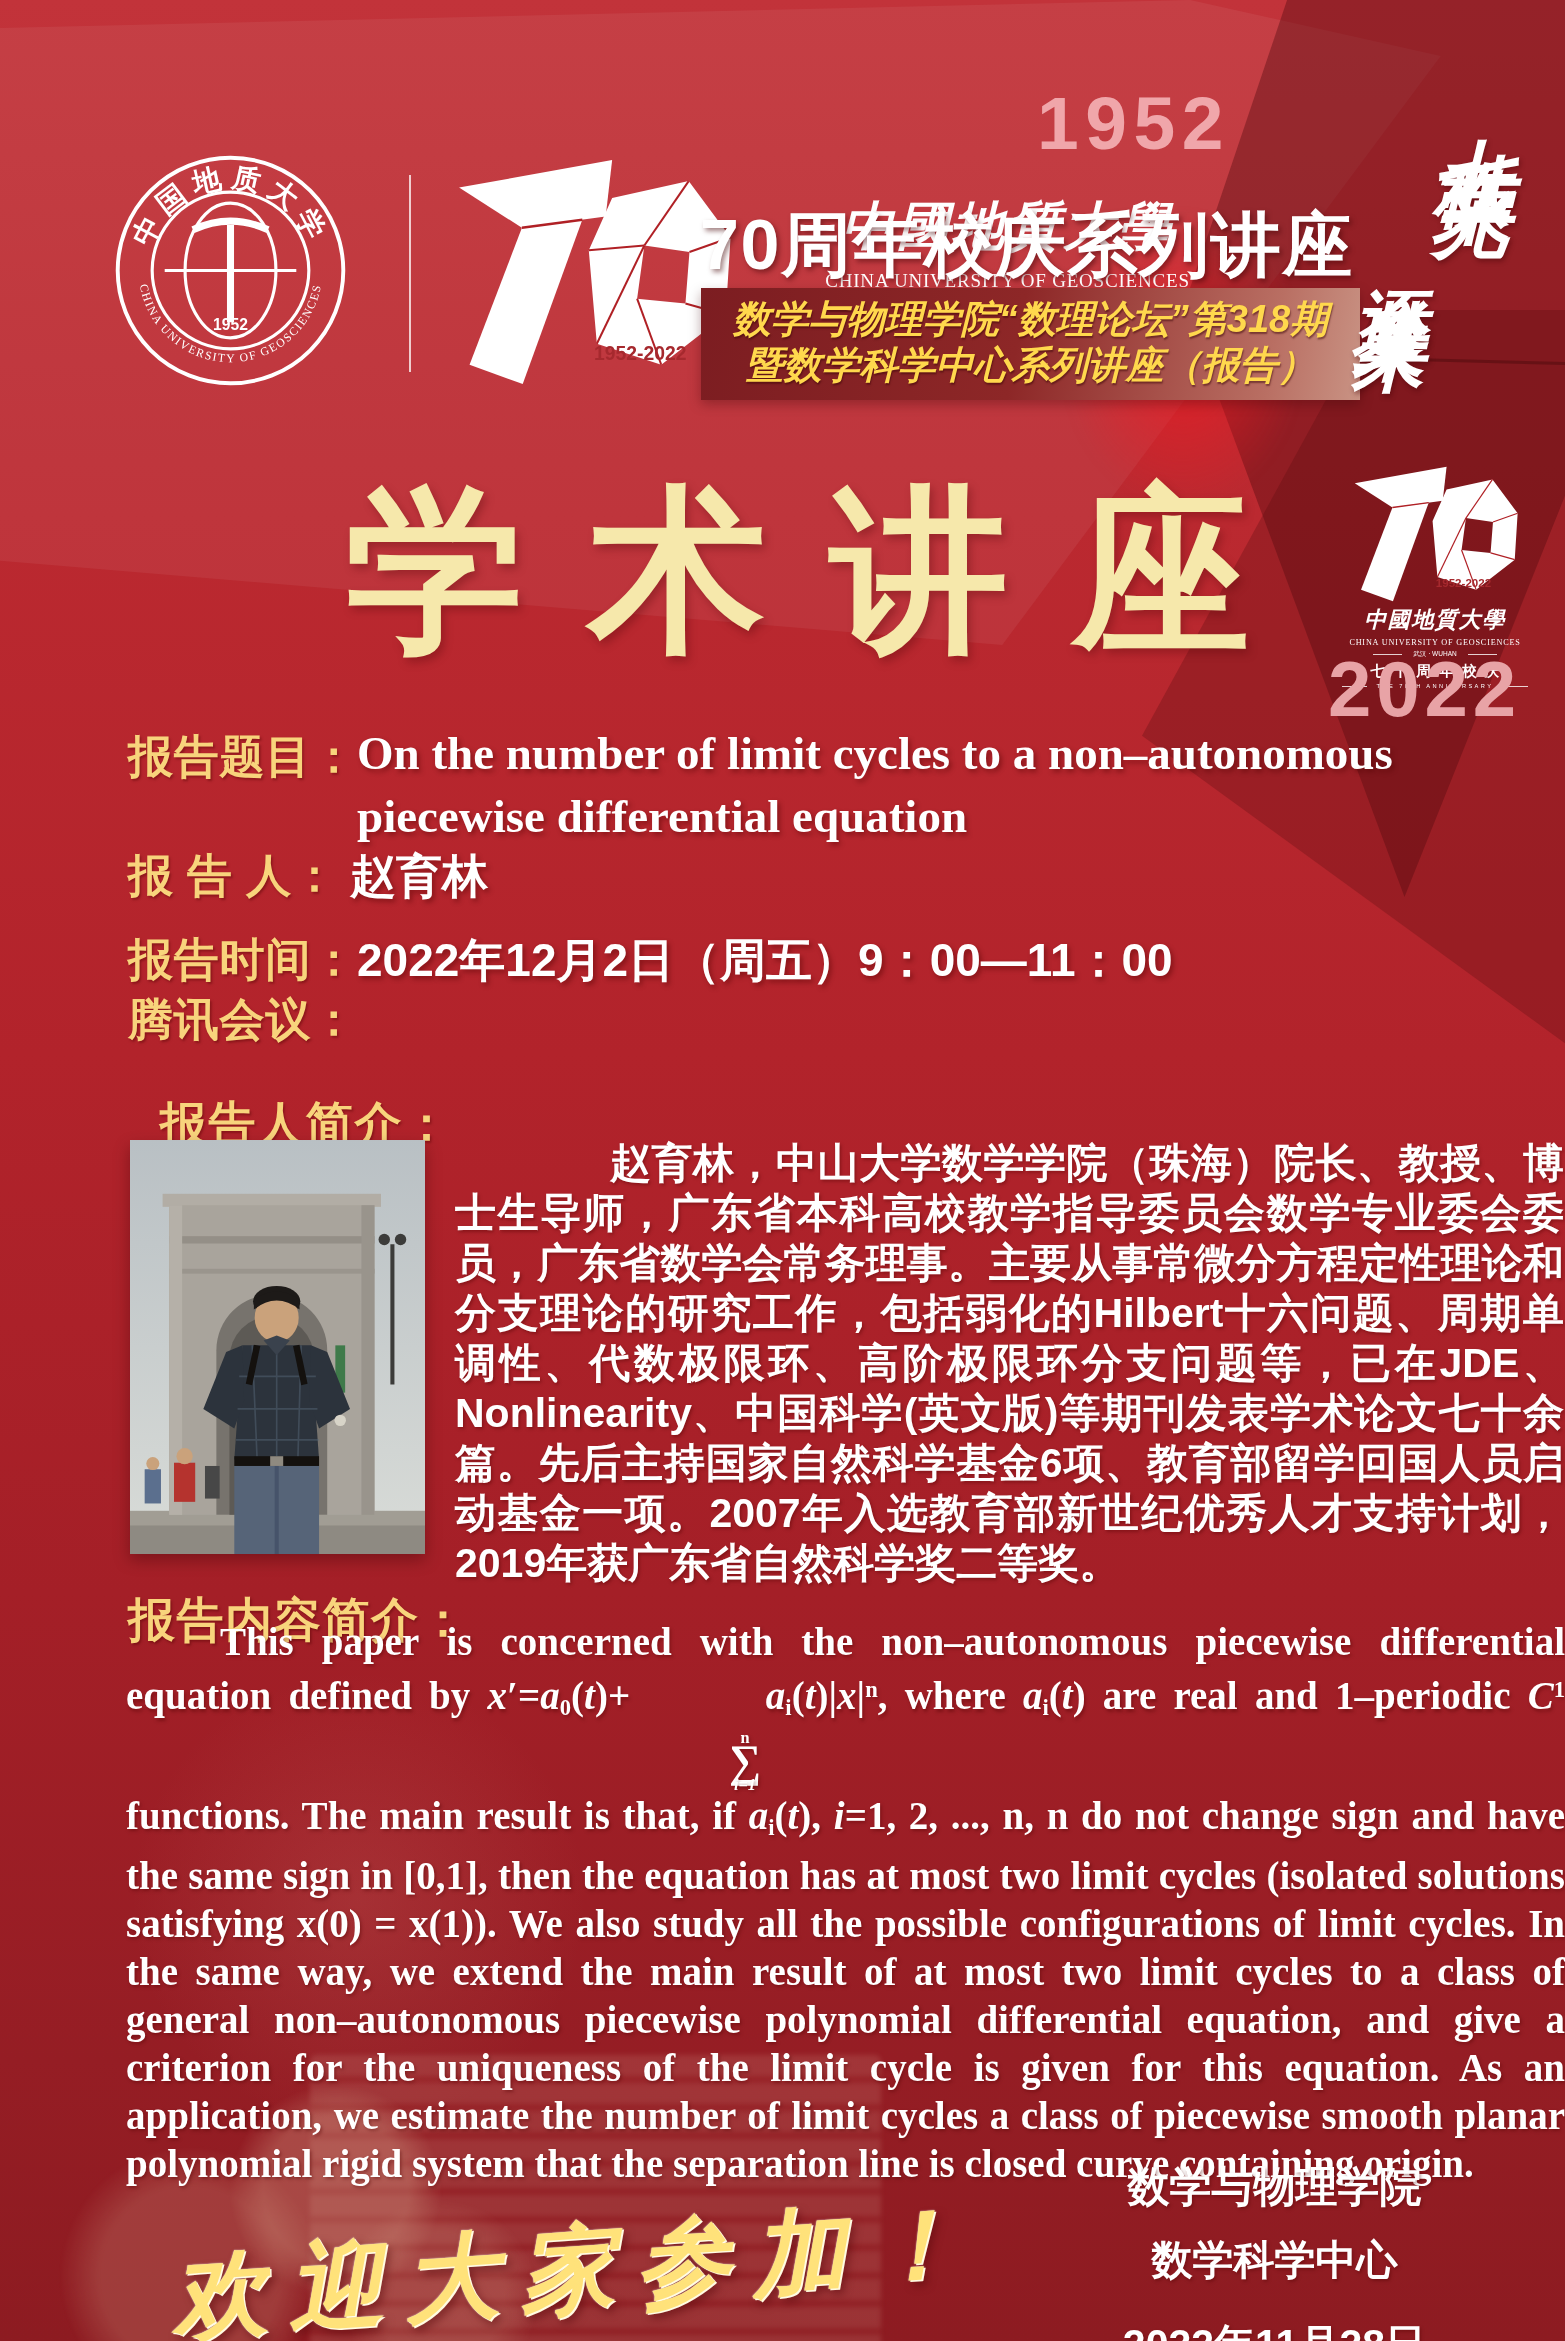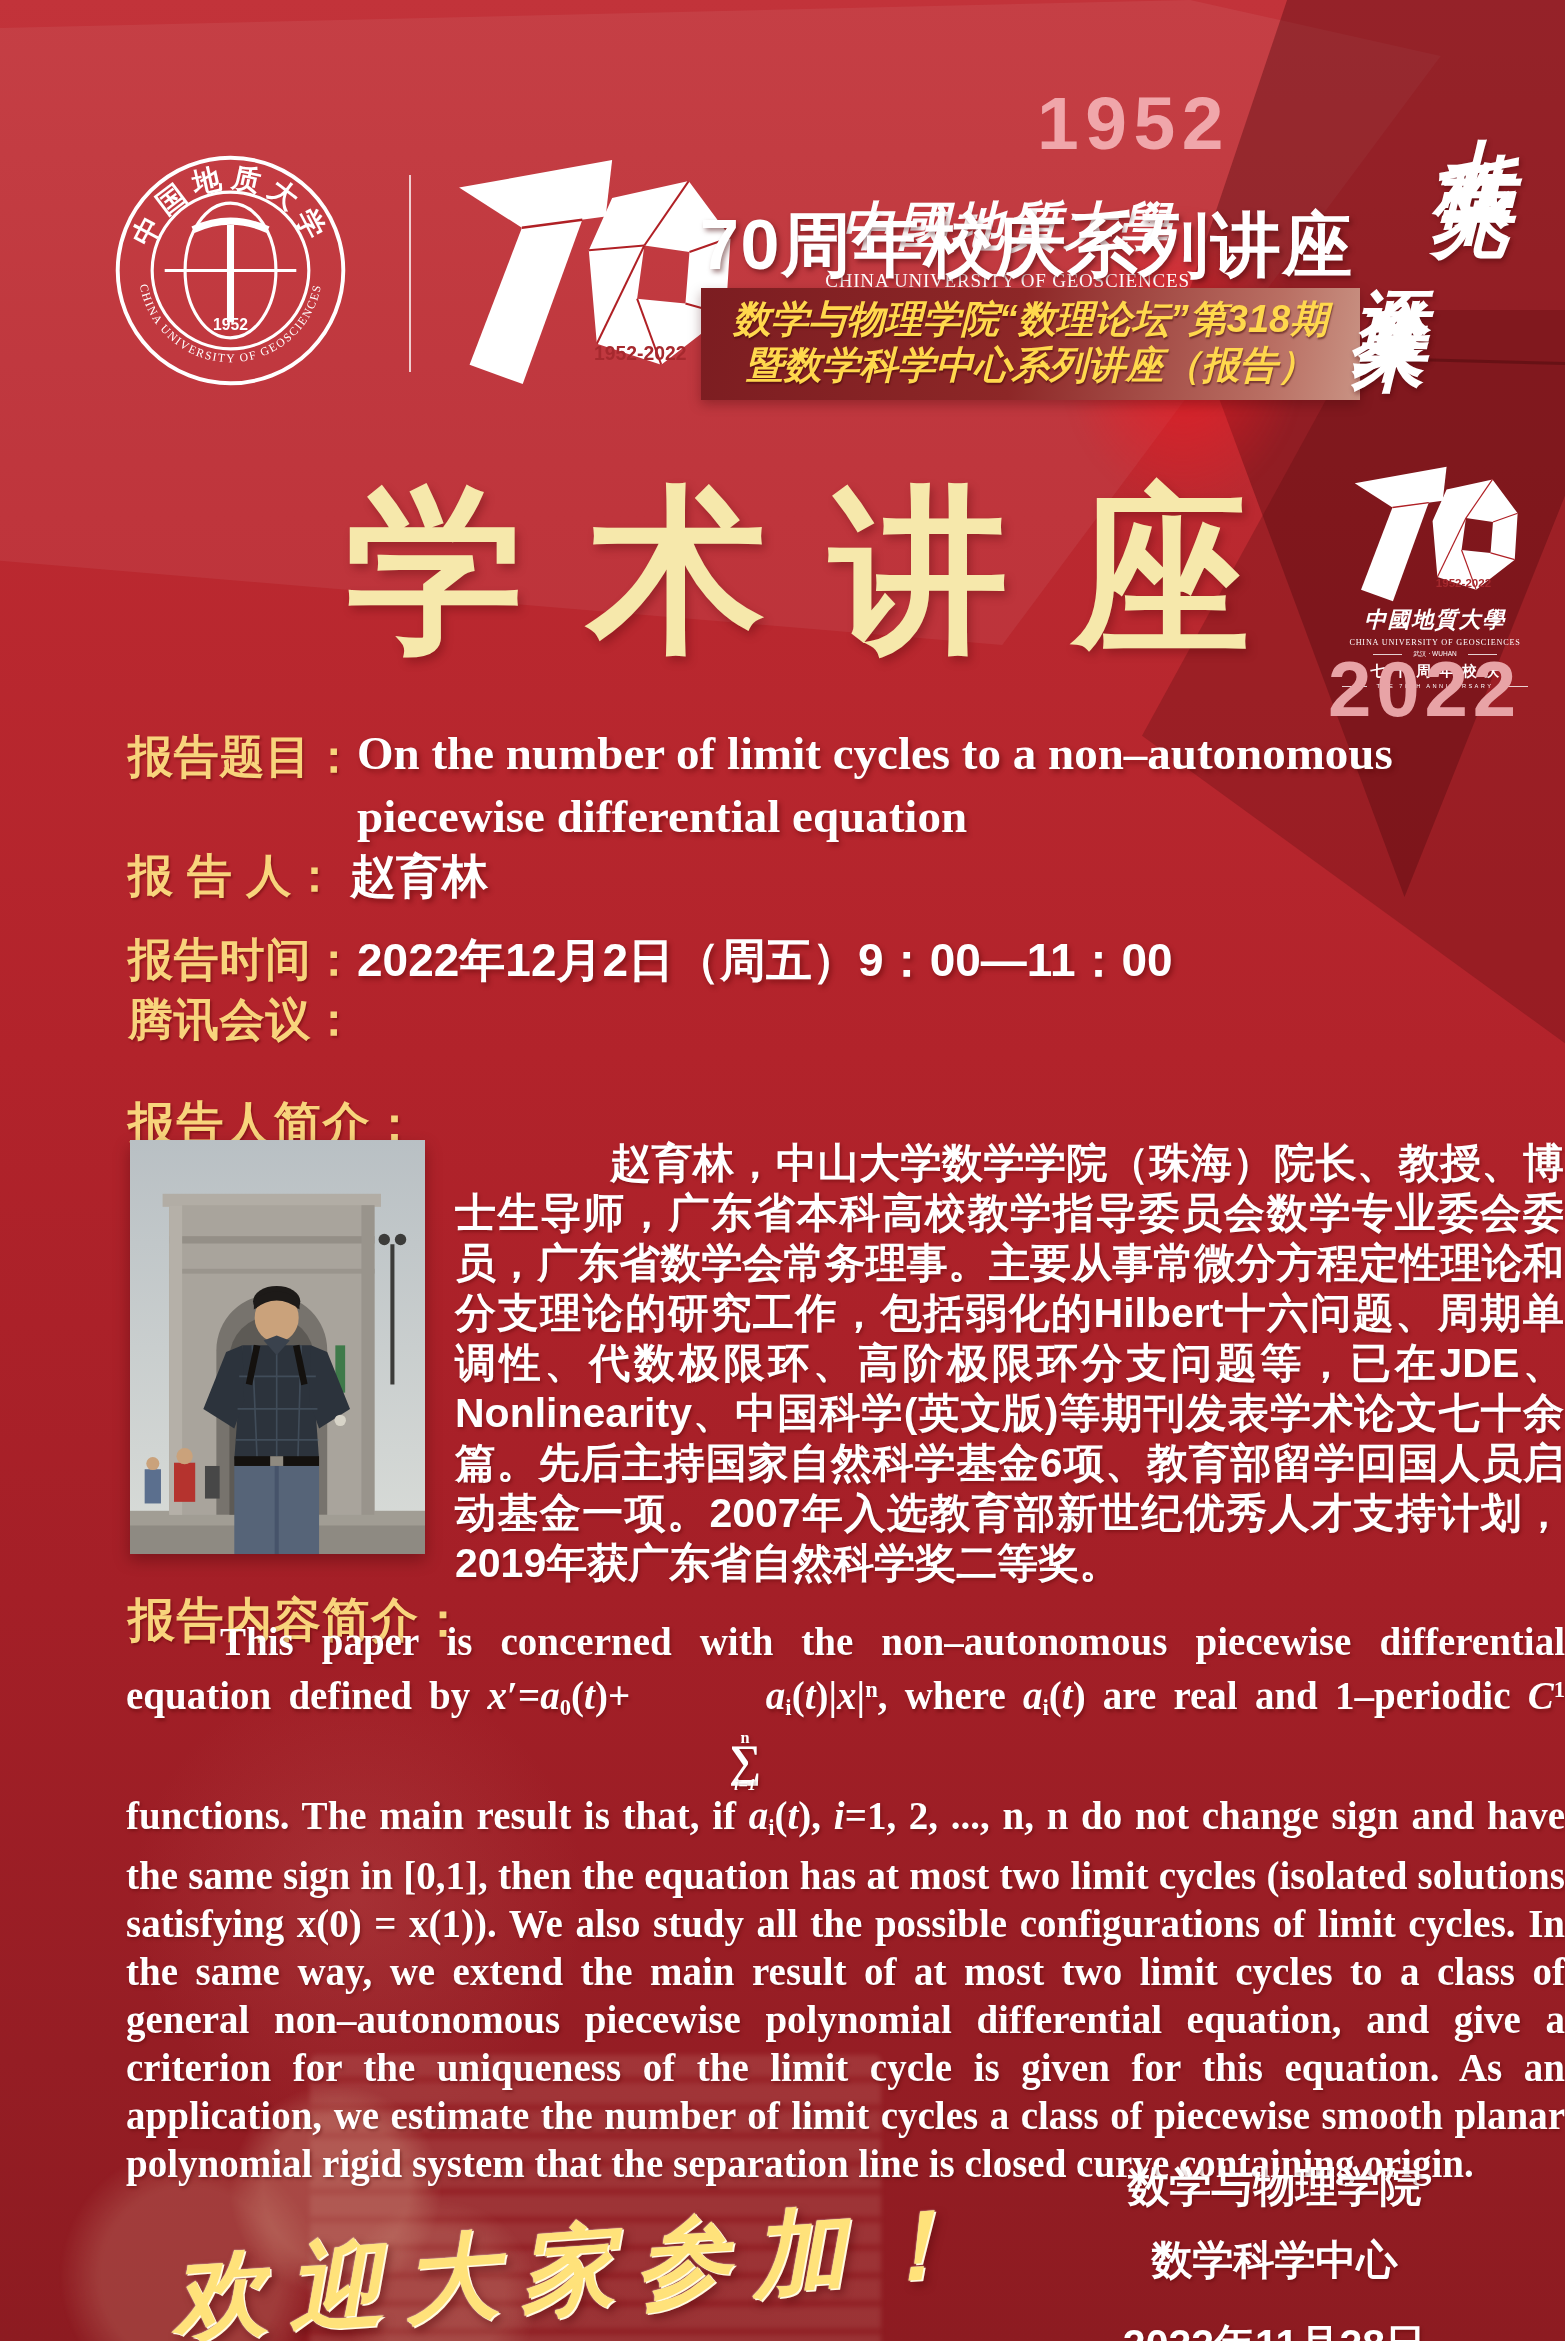--- a/index.html
+++ b/index.html
@@ -85,21 +85,21 @@
   
   .detail-row{position:absolute;left:128px;width:1438px;display:flex;align-items:flex-start;}
   .detail-label{flex:0 0 222px;font-size:45px;font-weight:900;color:#f8d47c;letter-spacing:0.8px;
     text-shadow:1.6px 2.4px 2.4px rgba(80,0,0,.4);white-space:nowrap;}
   .detail-value{font-weight:700;color:#fff;text-shadow:2.4px 3.3px 4.9px rgba(80,0,0,.45);}
   .detail-value.serif{font-family:"Liberation Serif",serif;font-size:47px;line-height:63px;margin-top:-4.9px;}
   .detail-value.cjk{font-size:46px;font-weight:900;}
   .row1{top:727px;} .row2{top:846px;} .row3{top:930px;} .row4{top:990px;}
   .section-label{position:absolute;left:128px;font-size:47px;font-weight:900;color:#f8d47c;
     letter-spacing:1.6px;text-shadow:1.6px 2.4px 2.4px rgba(80,0,0,.4);}
-  .bio-label{top:1093px;}
+  .bio-label{top:1093px;margin-left:32px;}
   .abstract-label{top:1589px;}
 
   .photo{position:absolute;left:130px;top:1140px;width:295px;height:414px;box-shadow:0 6.5px 14.7px rgba(60,5,8,.4);}
   .bio-text{position:absolute;left:455px;top:1138px;width:1109px;font-size:41px;line-height:50px;
     font-weight:900;color:#fff;text-align:justify;text-indent:155px;
     text-shadow:1.6px 2.4px 3.3px rgba(80,0,0,.4);}
 
   .abstract{position:absolute;left:126px;top:1618px;width:1439px;
     font-family:"Liberation Serif",serif;font-size:39px;line-height:48px;font-weight:700;color:#fff;
     text-align:justify;text-indent:94px;text-shadow:1.6px 2.4px 3.3px rgba(80,0,0,.4);}

